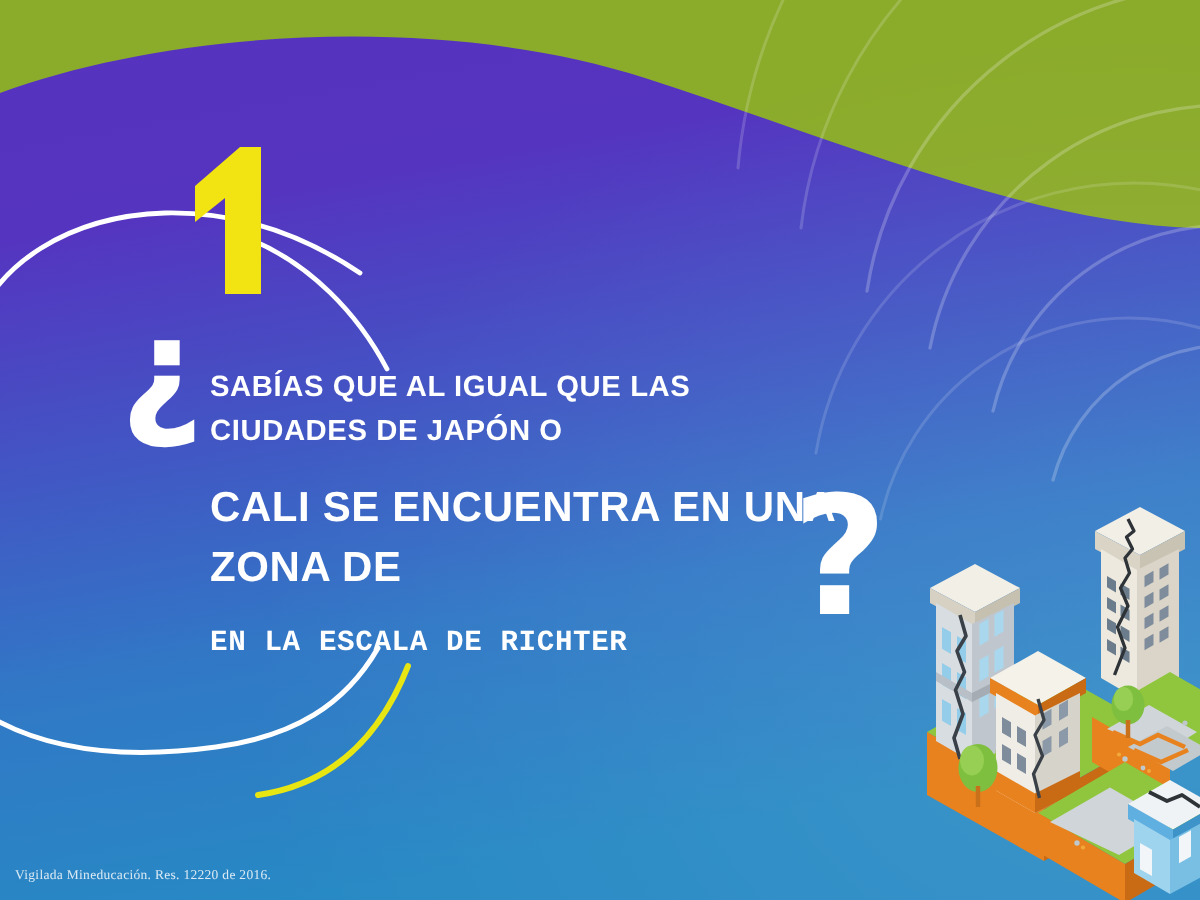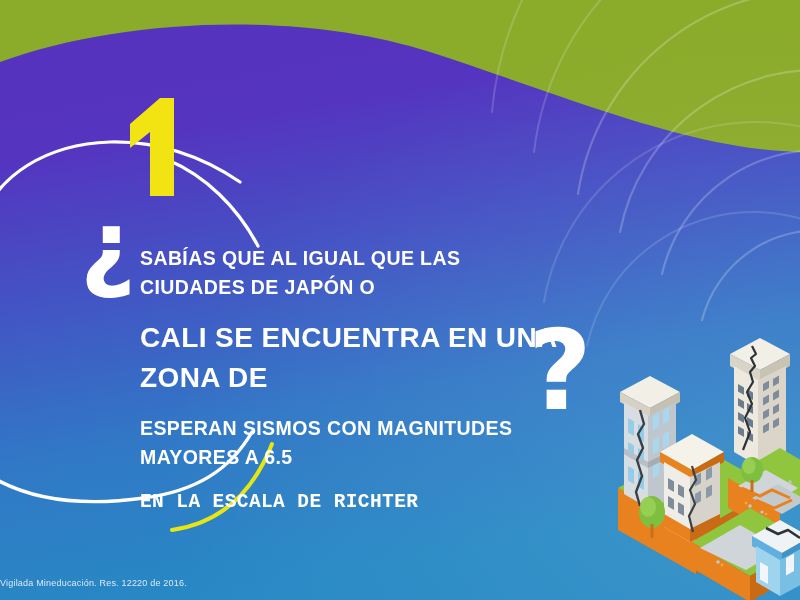--- a/index.html
+++ b/index.html
@@ -49,23 +49,23 @@
   .line4{margin-left:-36px;}
   .line5{margin-left:-36px;}
   .line6{margin-left:-36px;font-family:Liberation Mono, monospace;}
 
   
   .city{position:absolute;left:600px;top:300px;width:200px;height:300px;}
   .city svg{display:block;}
 
   
   .footer{
-    position:absolute;left:0;bottom:12px;
+    position:absolute;left:10px;bottom:12px;
     color:#dbeaf4;font-size:9px;letter-spacing:.2px;
-    font-family:Liberation Sans, sans-serif;
+    font-family:Liberation Serif, serif;
   }
 </style>
 </head>
 <body>
 
 <div id="slide">
 
   <div class="bg-green"></div>
 
   <div class="bg-wave">
@@ -124,21 +124,20 @@
     <svg width="70" height="110" viewBox="0 0 70 110" xmlns="http://www.w3.org/2000/svg">
       <path d="M38,2 L8,28 L8,52 L28,36 L28,100 L52,100 L52,2 Z" fill="#F2E313"></path>
     </svg>
   </div>
 
   <div class="q-open">¿</div>
 
   <div class="copy">
     <p class="l-sm line1">SABÍAS QUE AL IGUAL QUE LAS CIUDADES DE JAPÓN O</p>
     <p class="l-lg line3">CALI SE ENCUENTRA EN UNA ZONA DE</p>
-    <p class="l-sm line5">ESPERAN SISMOS CON MAGNITUDES MAYORES A 6.5</p>
     <p class="l-sm line6">EN LA ESCALA DE RICHTER</p>
   </div>
 
   <div class="q-close">?</div>
 
   <div class="city">
     <svg width="200" height="300" viewBox="0 0 200 300" xmlns="http://www.w3.org/2000/svg">
       <defs>
         <clipPath id="cityClip">
             <rect x="0" y="0" width="200" height="300"></rect>

